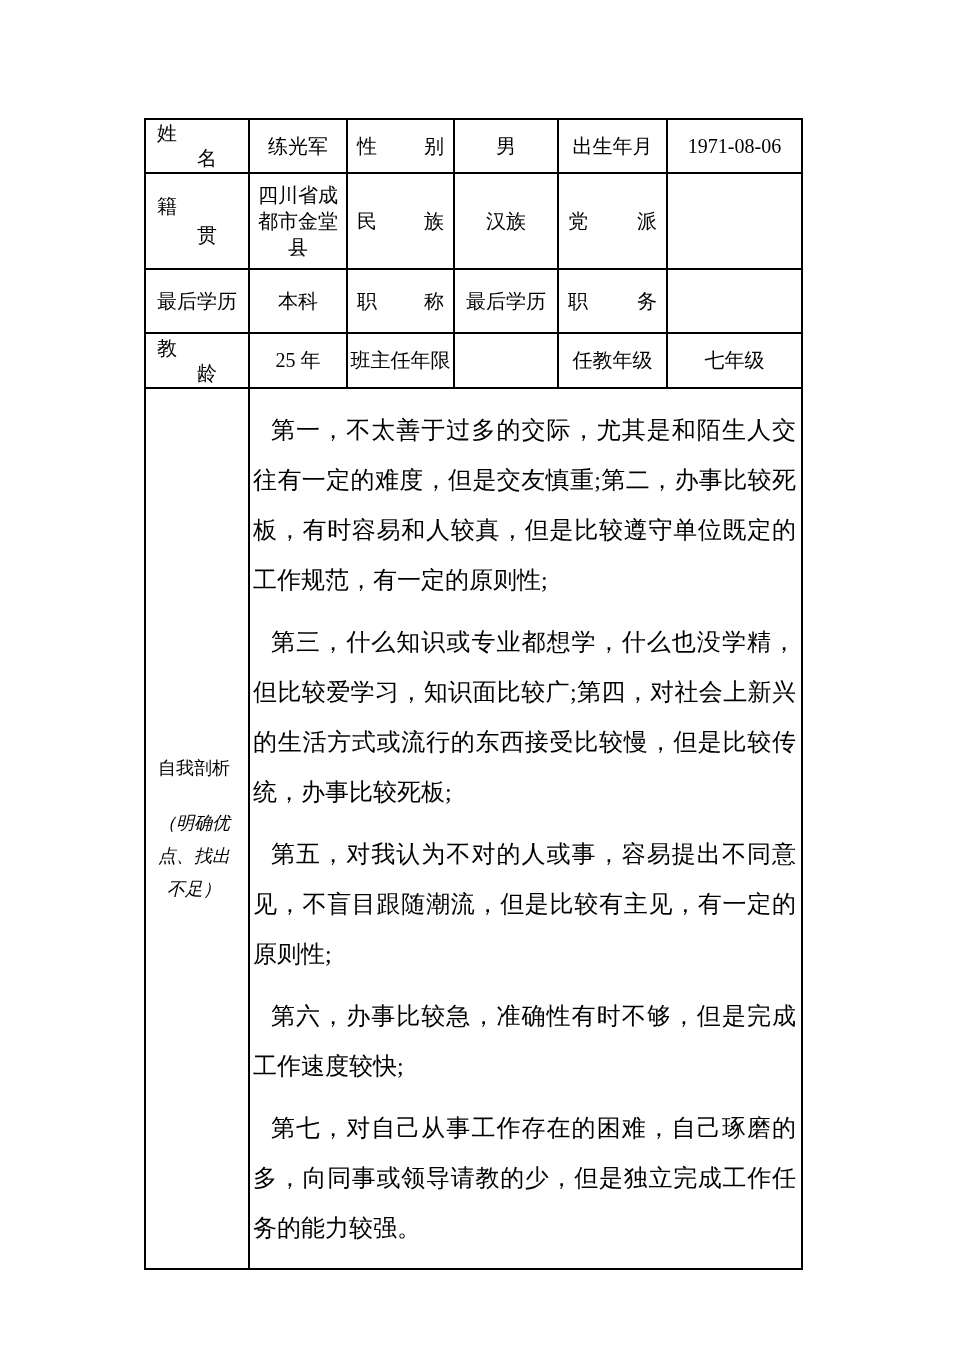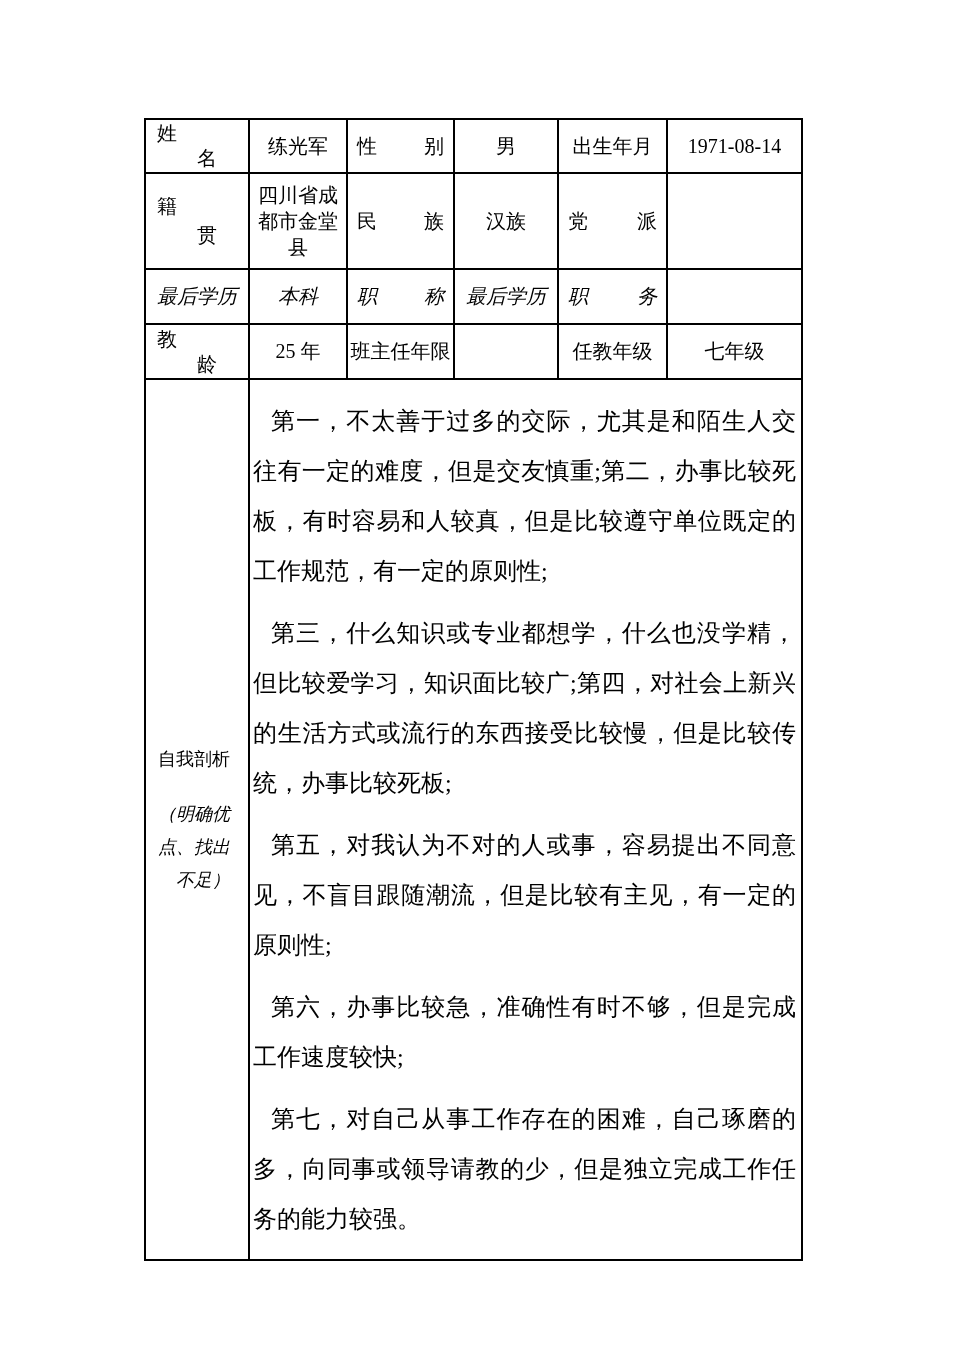--- a/index.html
+++ b/index.html
@@ -30,21 +30,21 @@
     border: 2px solid #000000;
     font-size: 20px;
     text-align: center;
     vertical-align: middle;
     padding: 0;
     overflow: hidden;
     line-height: 1.25;
   }
   tr.r1 { height: 54px; }
   tr.r2 { height: 74px; }
-  tr.r3 { height: 55px; font-style: italic; }
+  tr.r3 { height: 64px; }
   tr.r4 { height: 55px; }
   tr.r5 { height: 881px; }
 
   
   .two-line {
     text-align: left;
     padding-left: 11px;
     line-height: 25px;
   }
   .two-line .l2 { display: block; padding-left: 40px; }
@@ -55,24 +55,24 @@
     display: flex;
     justify-content: space-between;
     padding: 0 9px;
   }
 
   
   .wrap-val { padding: 8px 7px; line-height: 26px; }
 
   
   .analysis-label {
-    text-align: right;
+    text-align: center;
     font-size: 18px;
     line-height: 33px;
-    padding: 0 18px 0 5px;
+    padding: 0 11px 0 5px;
     vertical-align: middle;
   }
   .analysis-label .note { display: block; margin-top: 22px; font-style: italic; }
 
   
   .analysis-body {
     text-align: justify;
     text-justify: inter-character;
     font-size: 24px;
     line-height: 50px;
@@ -112,21 +112,21 @@
           <span>别</span>
         </div>
       </td>
       <td>
         <span>男</span>
       </td>
       <td>
         <span>出生年月</span>
       </td>
       <td>
-        <span>1971-08-14</span>
+        <span>1971-08-06</span>
       </td>
     </tr>
 
     <tr class="r2">
       <td>
         <div class="two-line">
           <span>籍</span>
           <span class="l2">贯</span>
         </div>
       </td>

